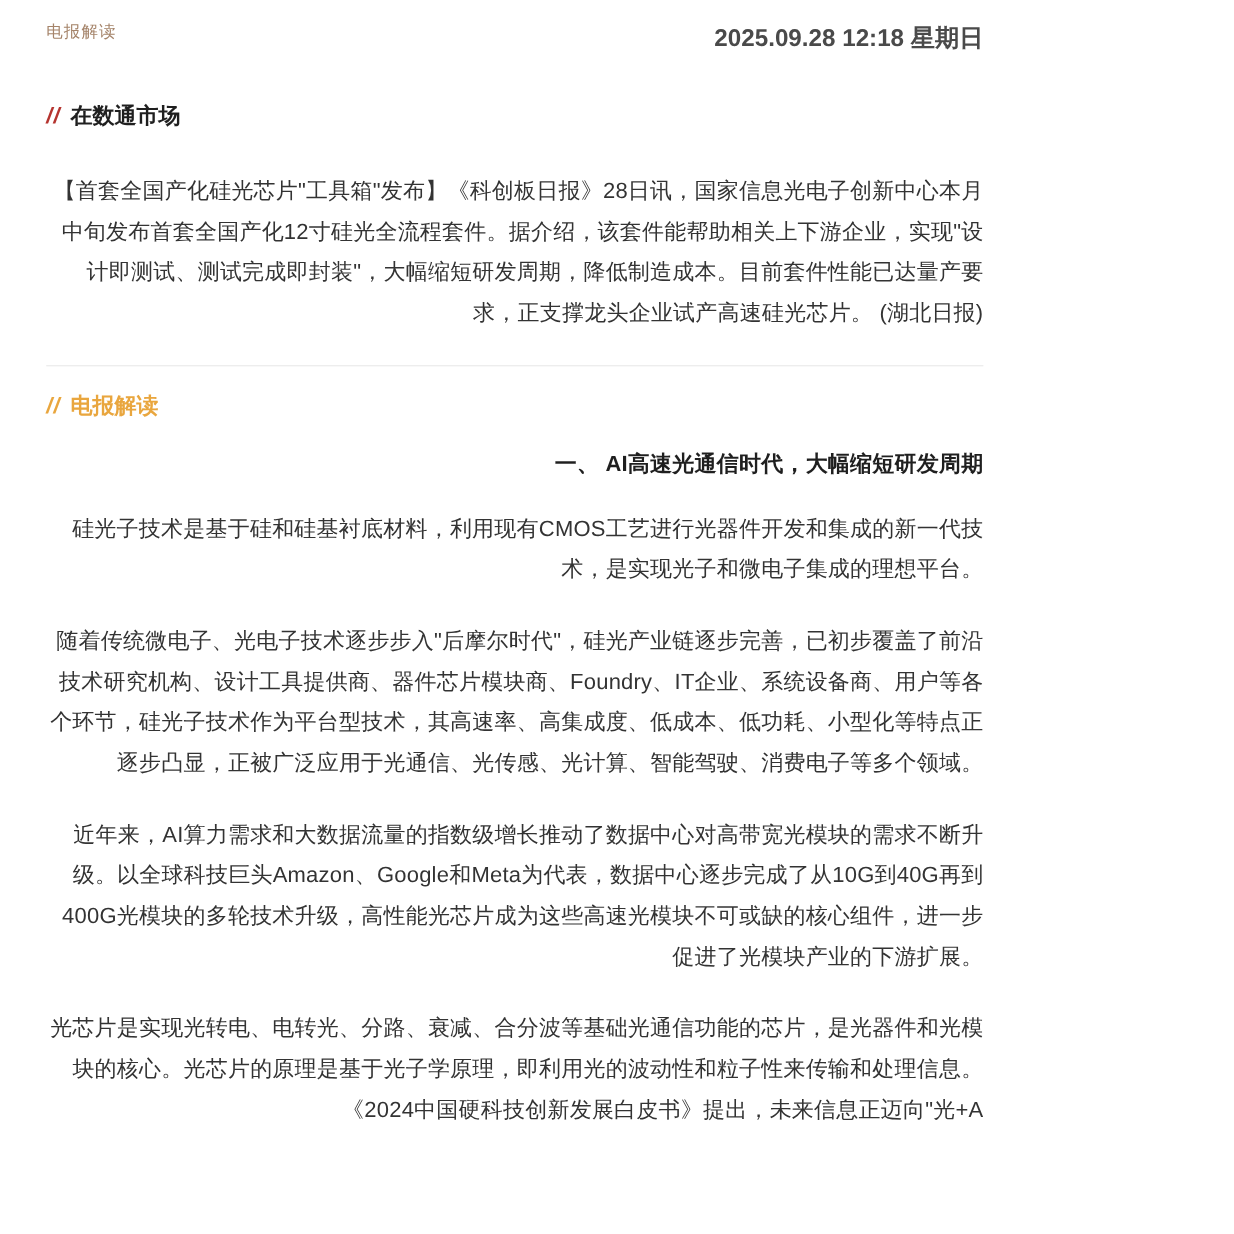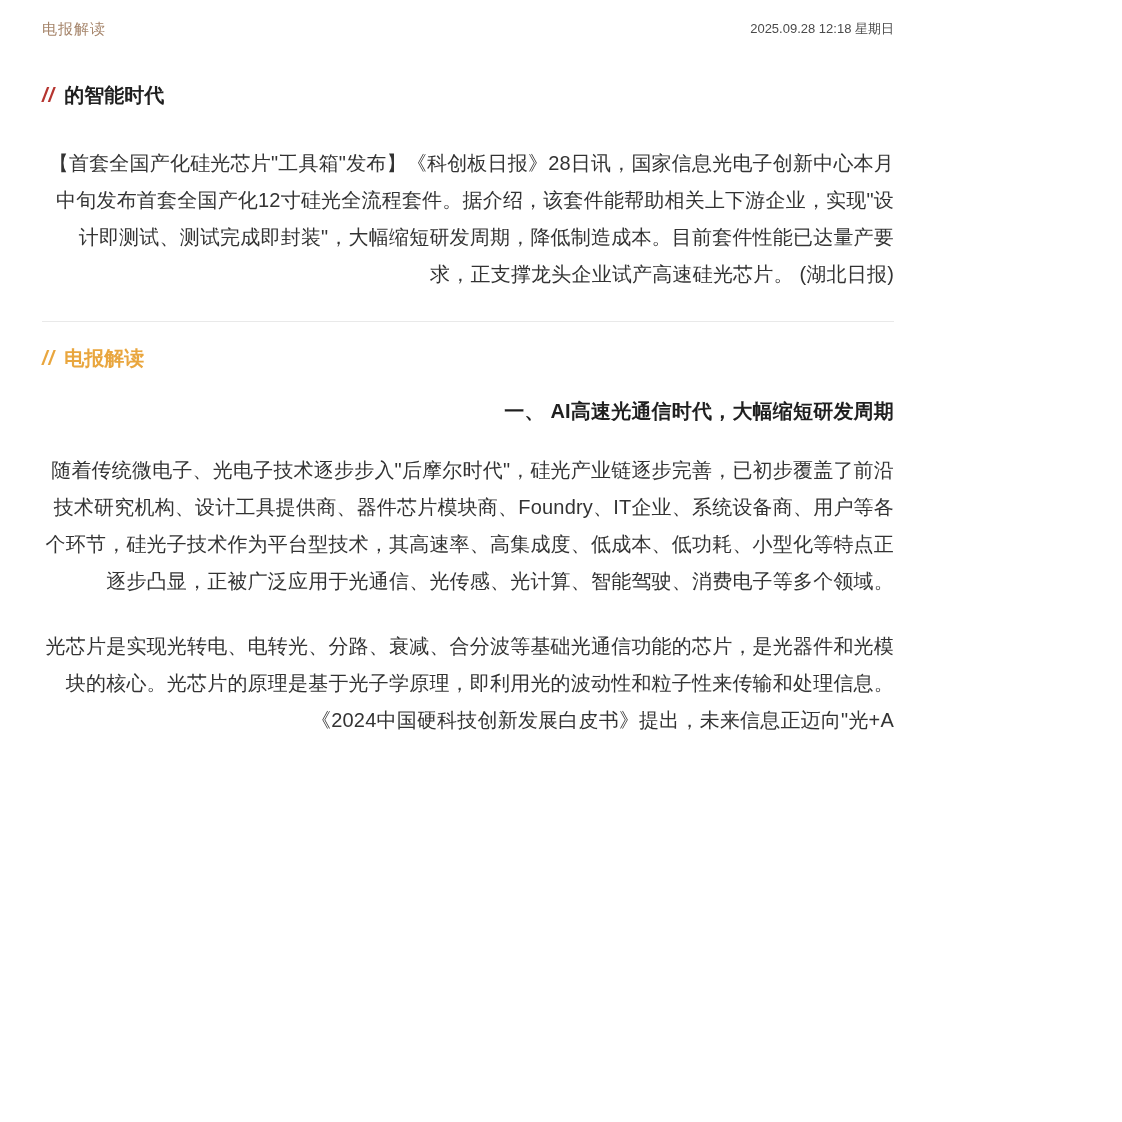--- a/index.html
+++ b/index.html
@@ -23,22 +23,23 @@
     justify-content: space-between;
     align-items: flex-start;
     padding-top: 20px;
   }
   .site-label {
     font-size: 15px;
     color: #a5846a;
     letter-spacing: 1px;
   }
   .datetime {
-    font-size: 13px;
+    font-size: 22px;
     color: #4a4a4a;
+    font-weight: bold;
   }
   .section-title {
     display: flex;
     align-items: baseline;
     margin-top: 44px;
     font-size: 20px;
     font-weight: bold;
     line-height: 24px;
   }
   .section-title .marker {
@@ -79,35 +80,37 @@
 
 <div class="page">
 
   <div class="topbar">
     <span class="site-label">电报解读</span>
     <span class="datetime">2025.09.28 12:18 星期日</span>
   </div>
 
   <div class="section-title red">
     <span class="marker">//</span>
-    <span class="title-text">的智能时代</span>
+    <span class="title-text">在数通市场</span>
   </div>
 
   <p class="body-text first-para">【首套全国产化硅光芯片"工具箱"发布】《科创板日报》28日讯，国家信息光电子创新中心本月中旬发布首套全国产化12寸硅光全流程套件。据介绍，该套件能帮助相关上下游企业，实现"设计即测试、测试完成即封装"，大幅缩短研发周期，降低制造成本。目前套件性能已达量产要求，正支撑龙头企业试产高速硅光芯片。 (湖北日报)</p>
 
   <hr class="divider">
 
   <div class="section-title orange">
     <span class="marker">//</span>
     <span class="title-text">电报解读</span>
   </div>
 
   <h3 class="sub-heading">一、 AI高速光通信时代，大幅缩短研发周期</h3>
 
+  <p class="body-text">硅光子技术是基于硅和硅基衬底材料，利用现有CMOS工艺进行光器件开发和集成的新一代技术，是实现光子和微电子集成的理想平台。</p>
 
   <p class="body-text">随着传统微电子、光电子技术逐步步入"后摩尔时代"，硅光产业链逐步完善，已初步覆盖了前沿技术研究机构、设计工具提供商、器件芯片模块商、Foundry、IT企业、系统设备商、用户等各个环节，硅光子技术作为平台型技术，其高速率、高集成度、低成本、低功耗、小型化等特点正逐步凸显，正被广泛应用于光通信、光传感、光计算、智能驾驶、消费电子等多个领域。</p>
 
 
 
+  <p class="body-text">近年来，AI算力需求和大数据流量的指数级增长推动了数据中心对高带宽光模块的需求不断升级。以全球科技巨头Amazon、Google和Meta为代表，数据中心逐步完成了从10G到40G再到400G光模块的多轮技术升级，高性能光芯片成为这些高速光模块不可或缺的核心组件，进一步促进了光模块产业的下游扩展。</p>
 
   <p class="body-text">光芯片是实现光转电、电转光、分路、衰减、合分波等基础光通信功能的芯片，是光器件和光模块的核心。光芯片的原理是基于光子学原理，即利用光的波动性和粒子性来传输和处理信息。《2024中国硬科技创新发展白皮书》提出，未来信息正迈向"光+A</p>
 
 </div>
 
 </body></html>

